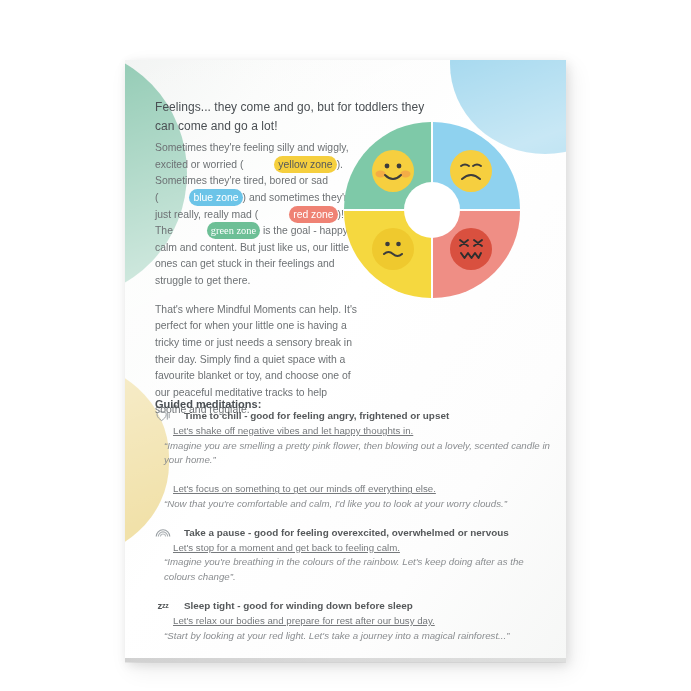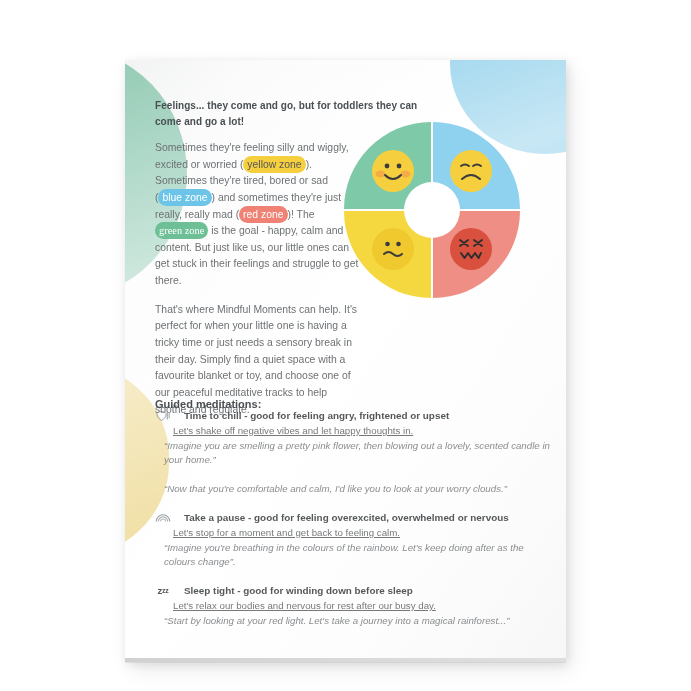--- a/index.html
+++ b/index.html
@@ -85,22 +85,22 @@
     inset: 0;
     z-index: 3;
   }
 
   
   .headline {
     position: absolute;
     left: 30px;
     top: 38px;
     width: 275px;
-    font-size: 10px;
-    font-weight: bold;
+    font-size: 12px;
+    font-weight: normal;
     line-height: 1.62;
     color: #4a4f53;
     letter-spacing: 0.05px;
   }
 
   .intro {
     position: absolute;
     left: 30px;
     top: 80px;
     width: 205px;
@@ -109,20 +109,21 @@
     color: #6d7174;
   }
   .intro p { margin: 0 0 12px 0; }
   .intro p:last-child { margin-bottom: 0; }
 
   .hl {
     border-radius: 9px;
     padding: 3px 4px;
     color: #ffffff;
     white-space: nowrap;
+    margin-left: 31px;
   }
   .hl-yellow { background: #f5cf3e; color: #55585a; }
   .hl-blue   { background: #6cc4e8; color: #ffffff; }
   .hl-red    { background: #ef8274; color: #ffffff; }
   .hl-green  { background: #6dbf96; color: #ffffff; font-family: Liberation Serif, serif; }
 
   
   .donut-wrap {
     position: absolute;
     left: 219px;
@@ -272,20 +273,21 @@
                 <path d="M11.3 2.2 L11.3 9.2 M13.2 3.6 L13.2 7.8" stroke="#9aa0a4" stroke-width="1" stroke-linecap="round"></path>
               </svg>
             </span>
             <span>Time to chill - good for feeling angry, frightened or upset</span>
           </div>
           <div class="gm-desc">Let's shake off negative vibes and let happy thoughts in.</div>
           <div class="gm-quote">“Imagine you are smelling a pretty pink flower, then blowing out a lovely, scented candle in your home.”</div>
         </div>
 
         <div class="gm-item">
+          <div class="gm-desc">Let's focus on something to get our minds off everything else.</div>
           <div class="gm-quote">“Now that you're comfortable and calm, I'd like you to look at your worry clouds.”</div>
         </div>
 
         <div class="gm-item">
           <div class="gm-head">
             <span class="gm-icon">
               <svg width="16" height="11" viewBox="0 0 16 11">
                 <path d="M1.2 9.6 A6.8 6.8 0 0 1 14.8 9.6" fill="none" stroke="#9aa0a4" stroke-width="1.1"></path>
                 <path d="M3.3 9.6 A4.7 4.7 0 0 1 12.7 9.6" fill="none" stroke="#a9aeb2" stroke-width="1.1"></path>
                 <path d="M5.4 9.6 A2.6 2.6 0 0 1 10.6 9.6" fill="none" stroke="#b8bdc0" stroke-width="1.1"></path>
@@ -295,20 +297,20 @@
           </div>
           <div class="gm-desc">Let's stop for a moment and get back to feeling calm.</div>
           <div class="gm-quote">“Imagine you're breathing in the colours of the rainbow. Let's keep doing after as the colours change”.</div>
         </div>
 
         <div class="gm-item">
           <div class="gm-head">
             <span class="gm-icon gm-zzz">z<sup>z</sup><sup>z</sup></span>
             <span>Sleep tight - good for winding down before sleep</span>
           </div>
-          <div class="gm-desc">Let's relax our bodies and nervous for rest after our busy day.</div>
+          <div class="gm-desc">Let's relax our bodies and prepare for rest after our busy day.</div>
           <div class="gm-quote">“Start by looking at your red light. Let's take a journey into a magical rainforest...”</div>
         </div>
 
       </div>
     </div>
   </div>
 </div>
 
 </body></html>

